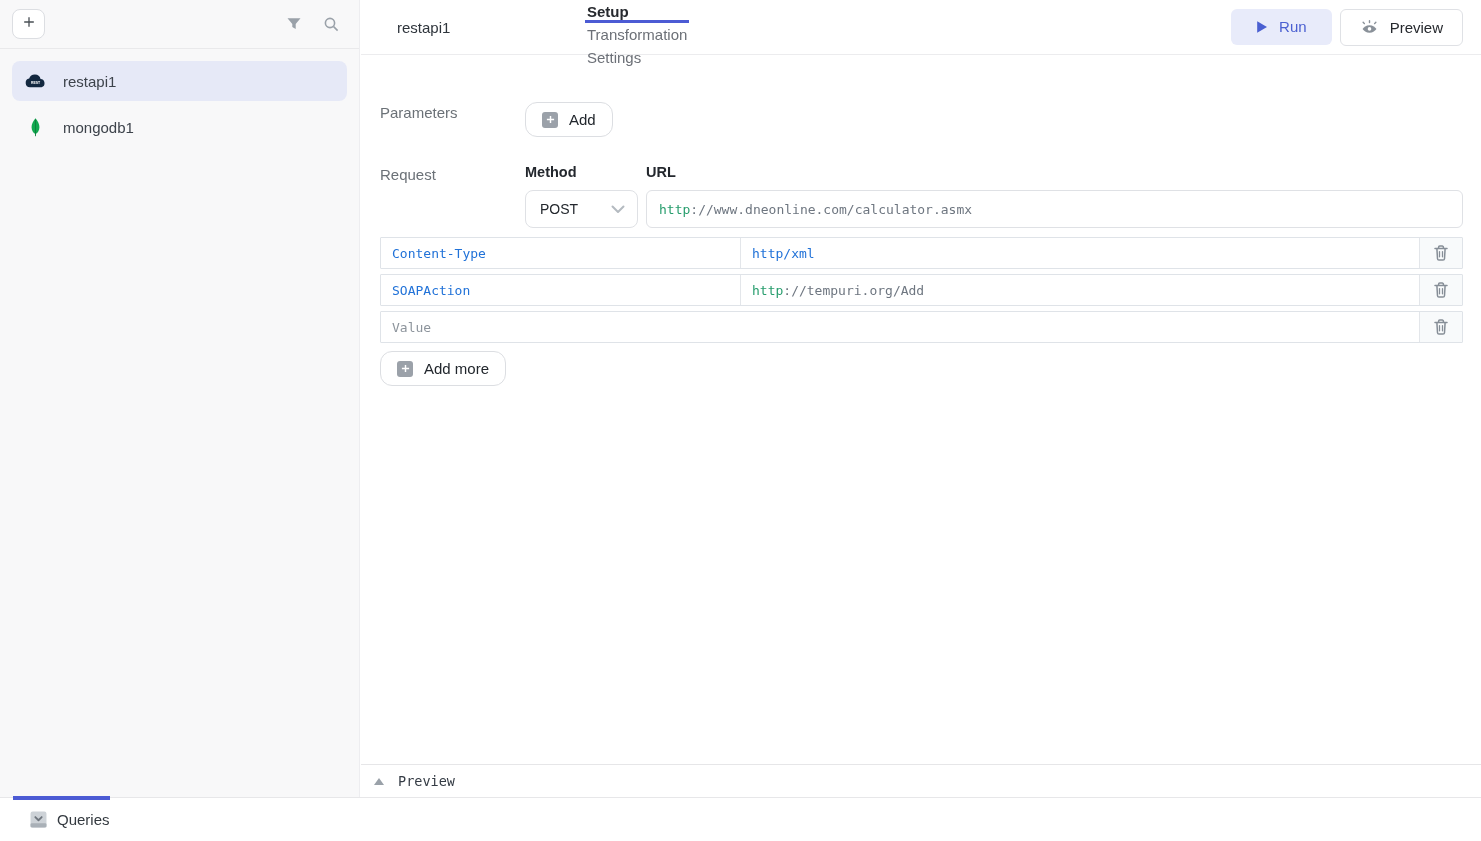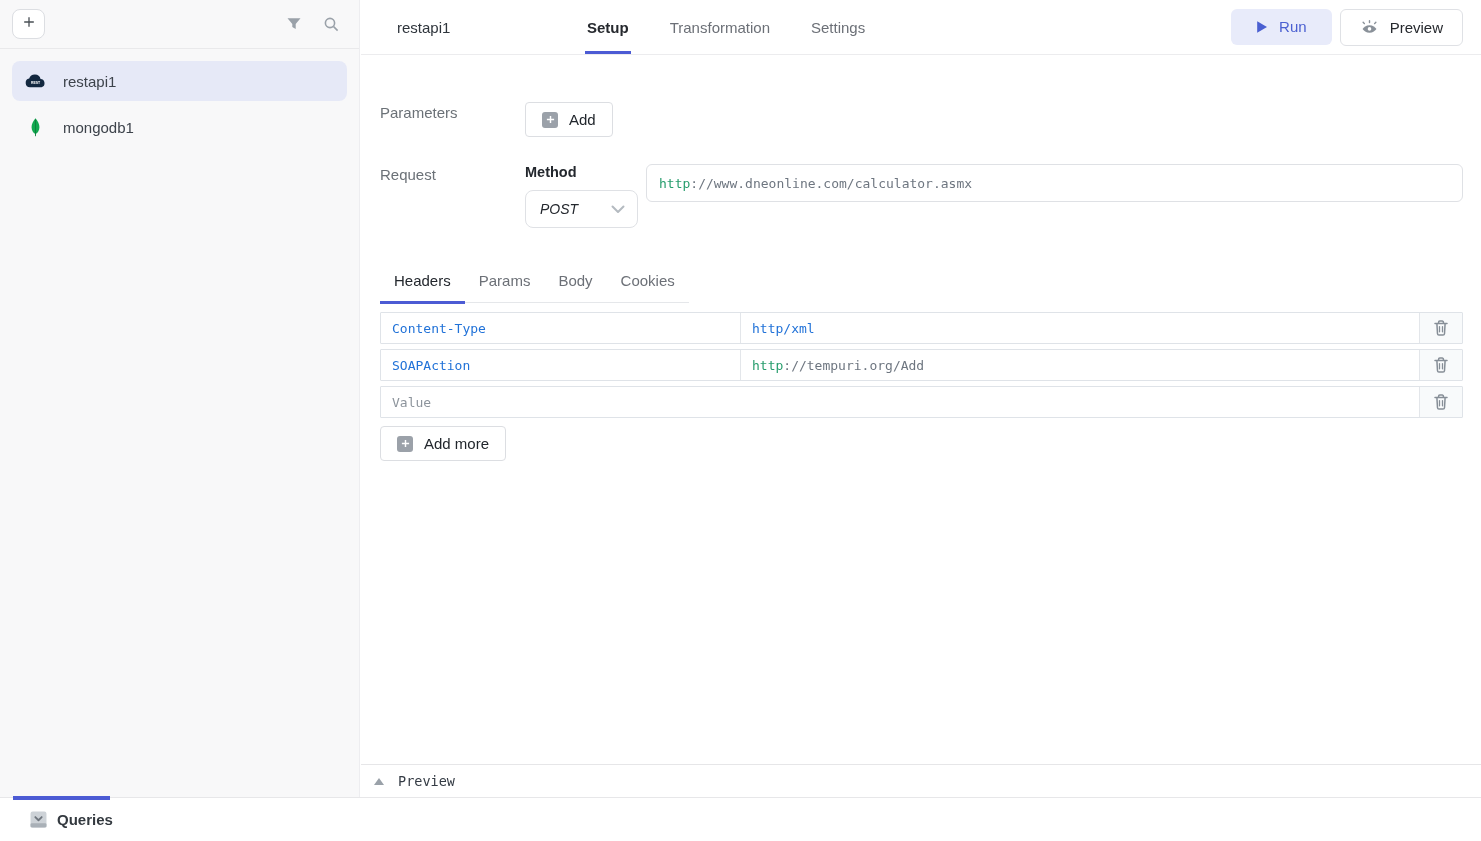--- a/index.html
+++ b/index.html
@@ -35,21 +35,21 @@
   }
   .sidebar-item.selected { background:#e6e9f7; }
 
   
   .main { position:absolute; left:361px; top:0; right:0; height:797px; background:#fff; }
   .topbar {
     height:55px; border-bottom:1px solid #ececee;
     display:flex; align-items:center; padding:0 18px 0 36px;
   }
   .doc-title { font-size:15px; font-weight:500; color:#2f353c; width:188px; }
-  .topbar-tabs { display:flex; height:100%; }
+  .topbar-tabs { display:flex; height:100%;flex-direction:column; }
   .top-tab {
     display:flex; align-items:center; padding:0 2px; margin-right:37px;
     font-size:15px; color:#6c7077; border-bottom:3px solid transparent;
     border-top:3px solid transparent; cursor:pointer;
   }
   .top-tab.active { color:#26292e; font-weight:600; border-bottom-color:#4c5bd4; }
   .topbar-actions { margin-left:auto; display:flex; gap:8px; }
   .run-btn {
     height:36px; padding:0 25px; background:#e8ebfa; border:none; border-radius:6px;
     color:#4a5fd1; font-size:15px; font-weight:500; display:flex; align-items:center;
@@ -59,35 +59,35 @@
     height:37px; padding:0 19px; background:#fff; border:1px solid #dfe1e5; border-radius:6px;
     color:#26292e; font-size:15px; font-weight:500; display:flex; align-items:center;
     gap:11px; cursor:pointer; font-family:inherit;
   }
 
   .content { padding:28px 18px 0 19px; }
   .form-row { display:flex; align-items:flex-start;margin-top:19px; }
   .row-label { width:145px; font-size:15px; color:#6b7177; padding-top:2px; }
   .ghost-btn {
     height:35px; padding:0 16px; background:#fff; border:1px solid #dcdee2;
-    border-radius:4px; display:flex; align-items:center; gap:11px;
+    border-radius:12px; display:flex; align-items:center; gap:11px;
     font-size:15px; color:#21262c; cursor:pointer; font-family:inherit;
   }
   .plus-square {
     width:16px; height:16px; background:#9ba1a9; border-radius:3px;
     display:flex; align-items:center; justify-content:center; flex:none;
   }
   .params-row { margin-bottom:27px; }
   .method-col { width:113px; margin-right:8px; }
   .url-col { flex:1; }
   .field-label { font-size:14.5px; font-weight:700; color:#23272d; margin-bottom:10px; }
   .method-select {
     width:113px; height:38px; border:1px solid #dfe1e5; border-radius:8px; background:#fff;
     display:flex; align-items:center; justify-content:space-between; padding:0 12px 0 14px;
-    font-size:14px; color:#23272d; cursor:pointer;font-style:italic;
+    font-size:14px; color:#23272d; cursor:pointer;
   }
   .url-input {
     height:38px; border:1px solid #dfe1e5; border-radius:6px; background:#fff;
     display:flex; align-items:center; padding:0 12px; font-size:13px; cursor:text;
   }
   .code-green { color:#279d6d; }
   .code-gray { color:#6e7680; }
   .code-blue { color:#2172d8; }
 
   .subtabs { margin-top:36px; display:inline-flex; border-bottom:1px solid #e5e7ea; }
@@ -132,21 +132,21 @@
 
   
   .bottom-bar {
     position:absolute; left:0; bottom:0; width:100%; height:44px;
     background:#fff; border-top:1px solid #e7e7e9;
   }
   .bottom-indicator { position:absolute; left:13px; top:-2px; width:97px; height:4px; background:#4c5bd4; }
   .queries-tab {
     position:absolute; left:30px; top:0; height:100%;
     display:flex; align-items:center; gap:10px;
-    font-size:15px; font-weight:700; color:#33393f; cursor:pointer;
+    font-size:15px; font-weight:400; color:#33393f; cursor:pointer;
   }
 </style>
 </head>
 <body>
 
 <div class="sidebar">
   <div class="sidebar-header">
     <div class="add-entity-btn">
       <span>
         <svg width="14" height="14" viewBox="0 0 16 16">
@@ -244,34 +244,29 @@
         <div class="method-select">
           <span>POST</span>
           <span style="display:flex;">
             <svg width="14" height="9" viewBox="0 0 14 9">
                 <path d="M1.5 1.5 7 7l5.5-5.5" stroke="#b4bac0" stroke-width="2" fill="none" stroke-linecap="round" stroke-linejoin="round"></path>
               </svg>
           </span>
         </div>
       </div>
       <div class="url-col">
+        <div class="field-label">URL</div>
         <div class="url-input mono">
           <span class="code-green">http</span>
             <span class="code-gray">://www.dneonline.com/calculator.asmx</span>
         </div>
       </div>
     </div>
 
     
-    <div class="subtabs">
-      <div class="subtab active">Headers</div>
-      <div class="subtab">Params</div>
-      <div class="subtab">Body</div>
-      <div class="subtab">Cookies</div>
-    </div>
 
     
     <div class="kv-rows">
 
       <div class="kv-row">
         <div class="kv-key mono code-blue">Content-Type</div>
         <div class="kv-value mono code-blue">http/xml</div>
         <div class="kv-trash">
           <span style="display:flex;">
             <svg width="14" height="16" viewBox="0 0 14 16">

